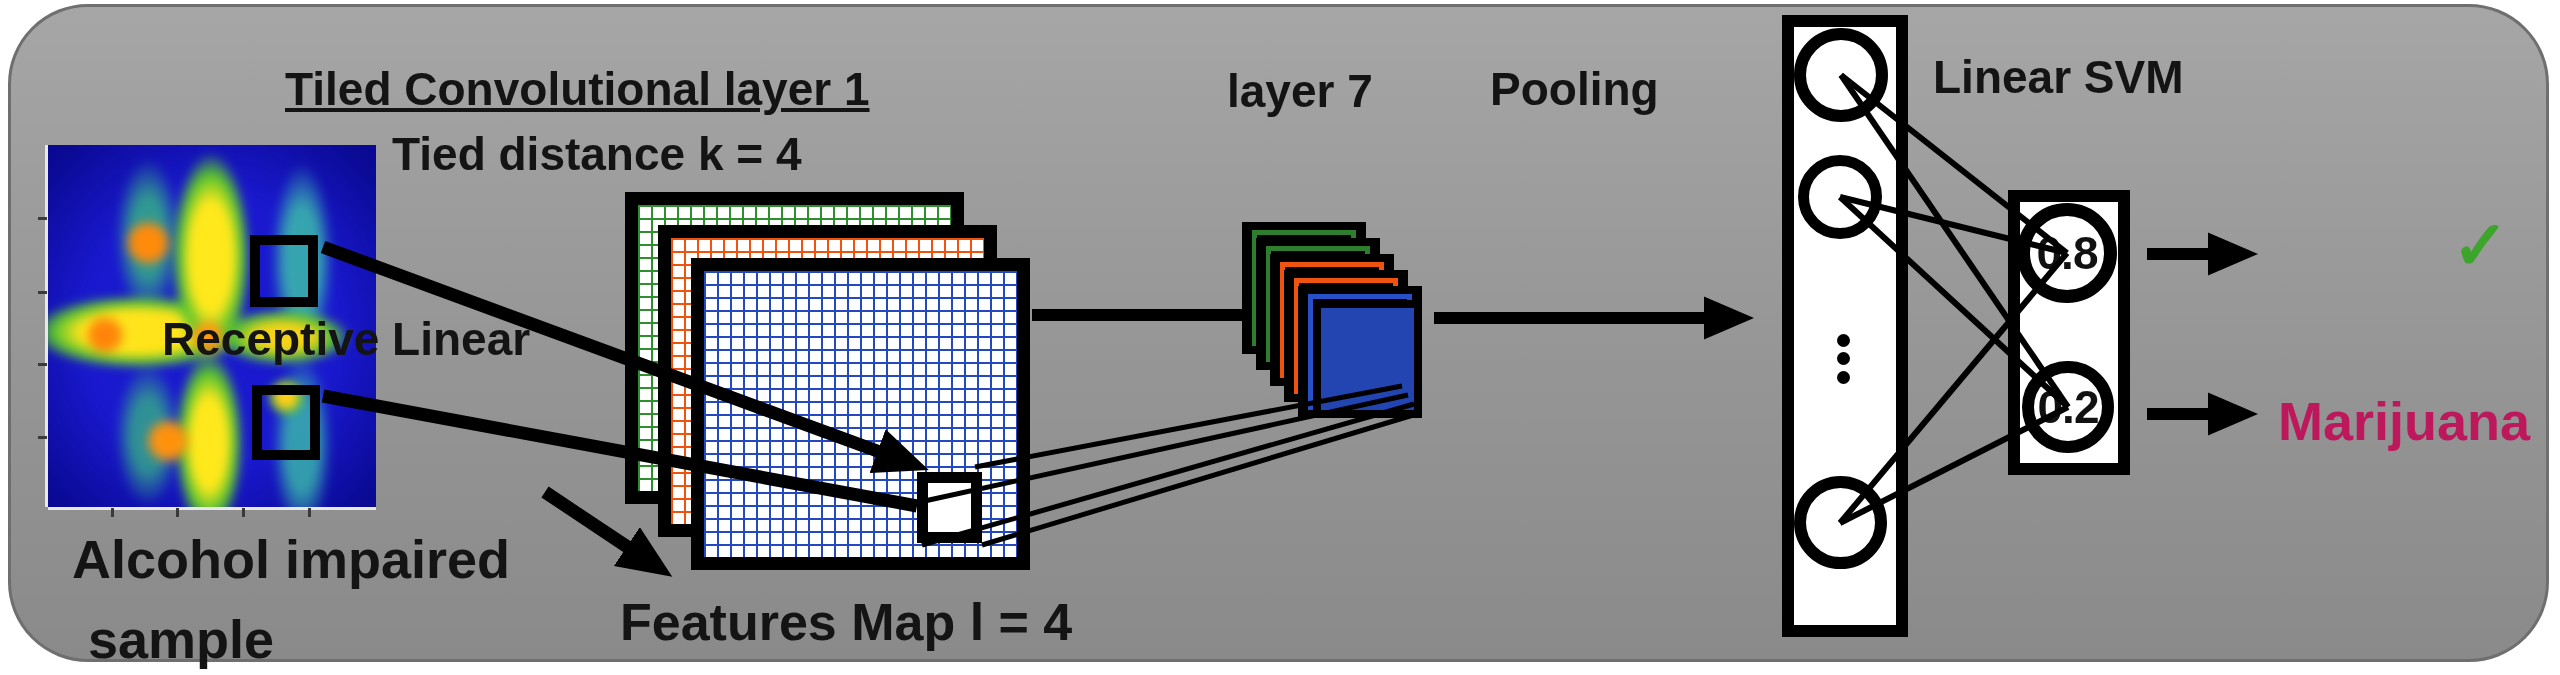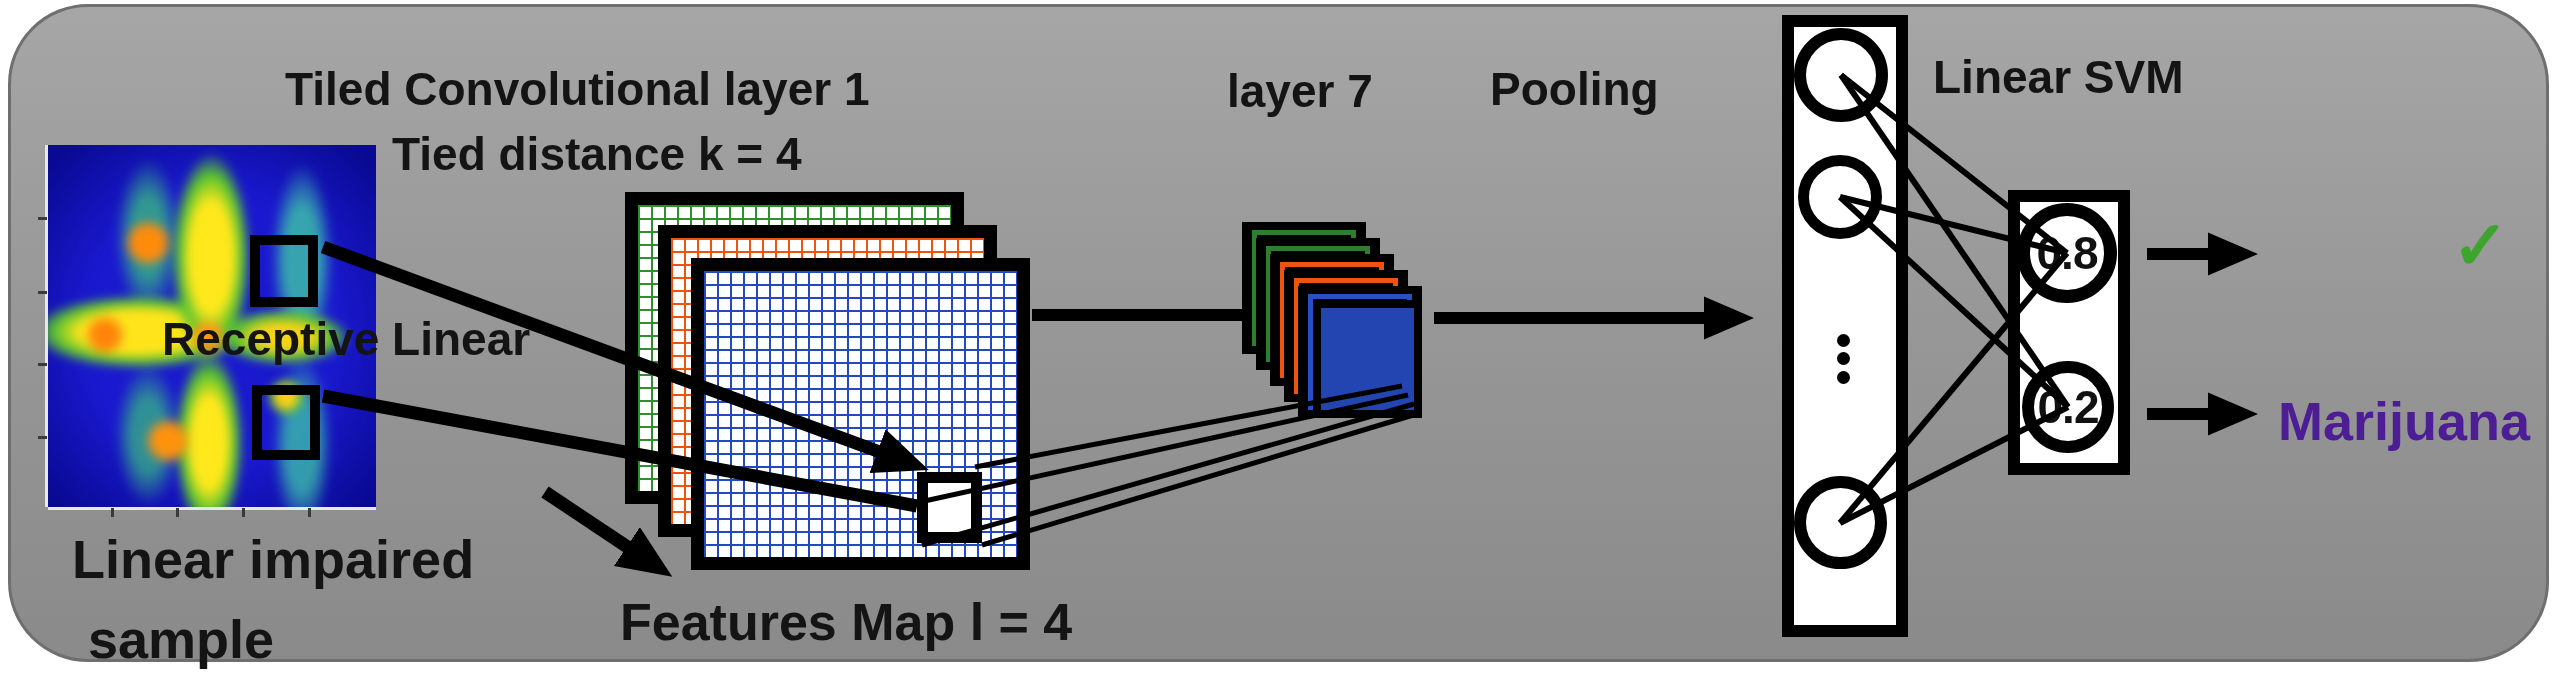--- a/index.html
+++ b/index.html
@@ -148,26 +148,26 @@
     <line x1="1841" y1="75" x2="2068" y2="407" stroke="#000" stroke-width="6"></line>
     <line x1="1840" y1="197" x2="2067" y2="253" stroke="#000" stroke-width="6"></line>
     <line x1="1840" y1="197" x2="2068" y2="407" stroke="#000" stroke-width="6"></line>
     <line x1="1840" y1="523" x2="2067" y2="253" stroke="#000" stroke-width="6"></line>
     <line x1="1840" y1="523" x2="2068" y2="407" stroke="#000" stroke-width="6"></line>
 
     <line x1="2147" y1="254" x2="2210" y2="254" stroke="#000" stroke-width="12" marker-end="url(#ah)"></line>
     <line x1="2147" y1="414" x2="2210" y2="414" stroke="#000" stroke-width="12" marker-end="url(#ah)"></line>
   </svg>
 
-  <div class="lbl t46 abs" style="left:285px;top:62px;">Tiled Convolutional layer 1</div>
+  <div class="lbl t46 abs" style="left:285px;top:62px;text-decoration:underline;">Tiled Convolutional layer 1</div>
   <div class="lbl t46 abs" style="left:392px;top:127px;">Tied distance k = 4</div>
   <div class="lbl t46 abs" style="left:1227px;top:64px;">layer 7</div>
   <div class="lbl t46 abs" style="left:1490px;top:62px;">Pooling</div>
   <div class="lbl t46 abs" style="left:1933px;top:50px;">Linear SVM</div>
   <div class="lbl t46 abs" style="left:162px;top:312px;">Receptive Linear</div>
-  <div class="lbl t54 abs" style="left:72px;top:528px;">Linear impaired</div>
+  <div class="lbl t54 abs" style="left:72px;top:528px;">Alcohol impaired</div>
   <div class="lbl t54 abs" style="left:88px;top:608px;">sample</div>
   <div class="lbl t52 abs" style="left:620px;top:592px;">Features Map l = 4</div>
 
   <div class="lbl abs" style="left:2452px;top:206px;font-size:68px;color:#3da42c;">✓</div>
-  <div class="lbl t54 abs" style="left:2278px;top:390px;color:#4c1d95;">Marijuana</div>
+  <div class="lbl t54 abs" style="left:2278px;top:390px;color:#be185d;">Marijuana</div>
 
 </div>
 
 </body></html>

